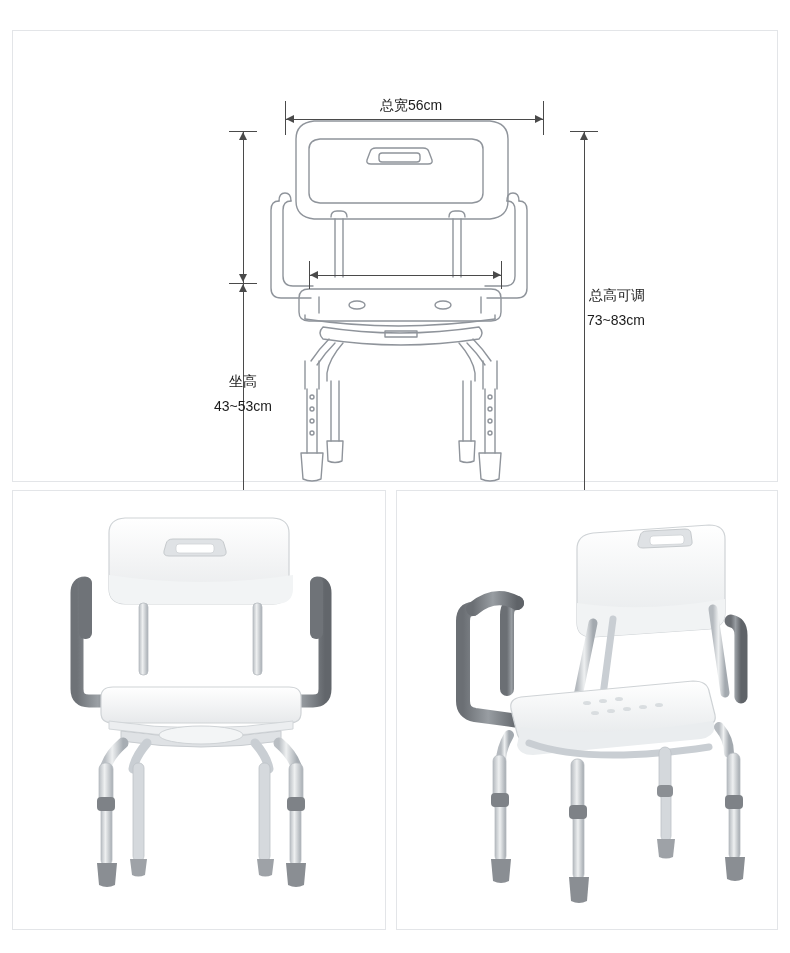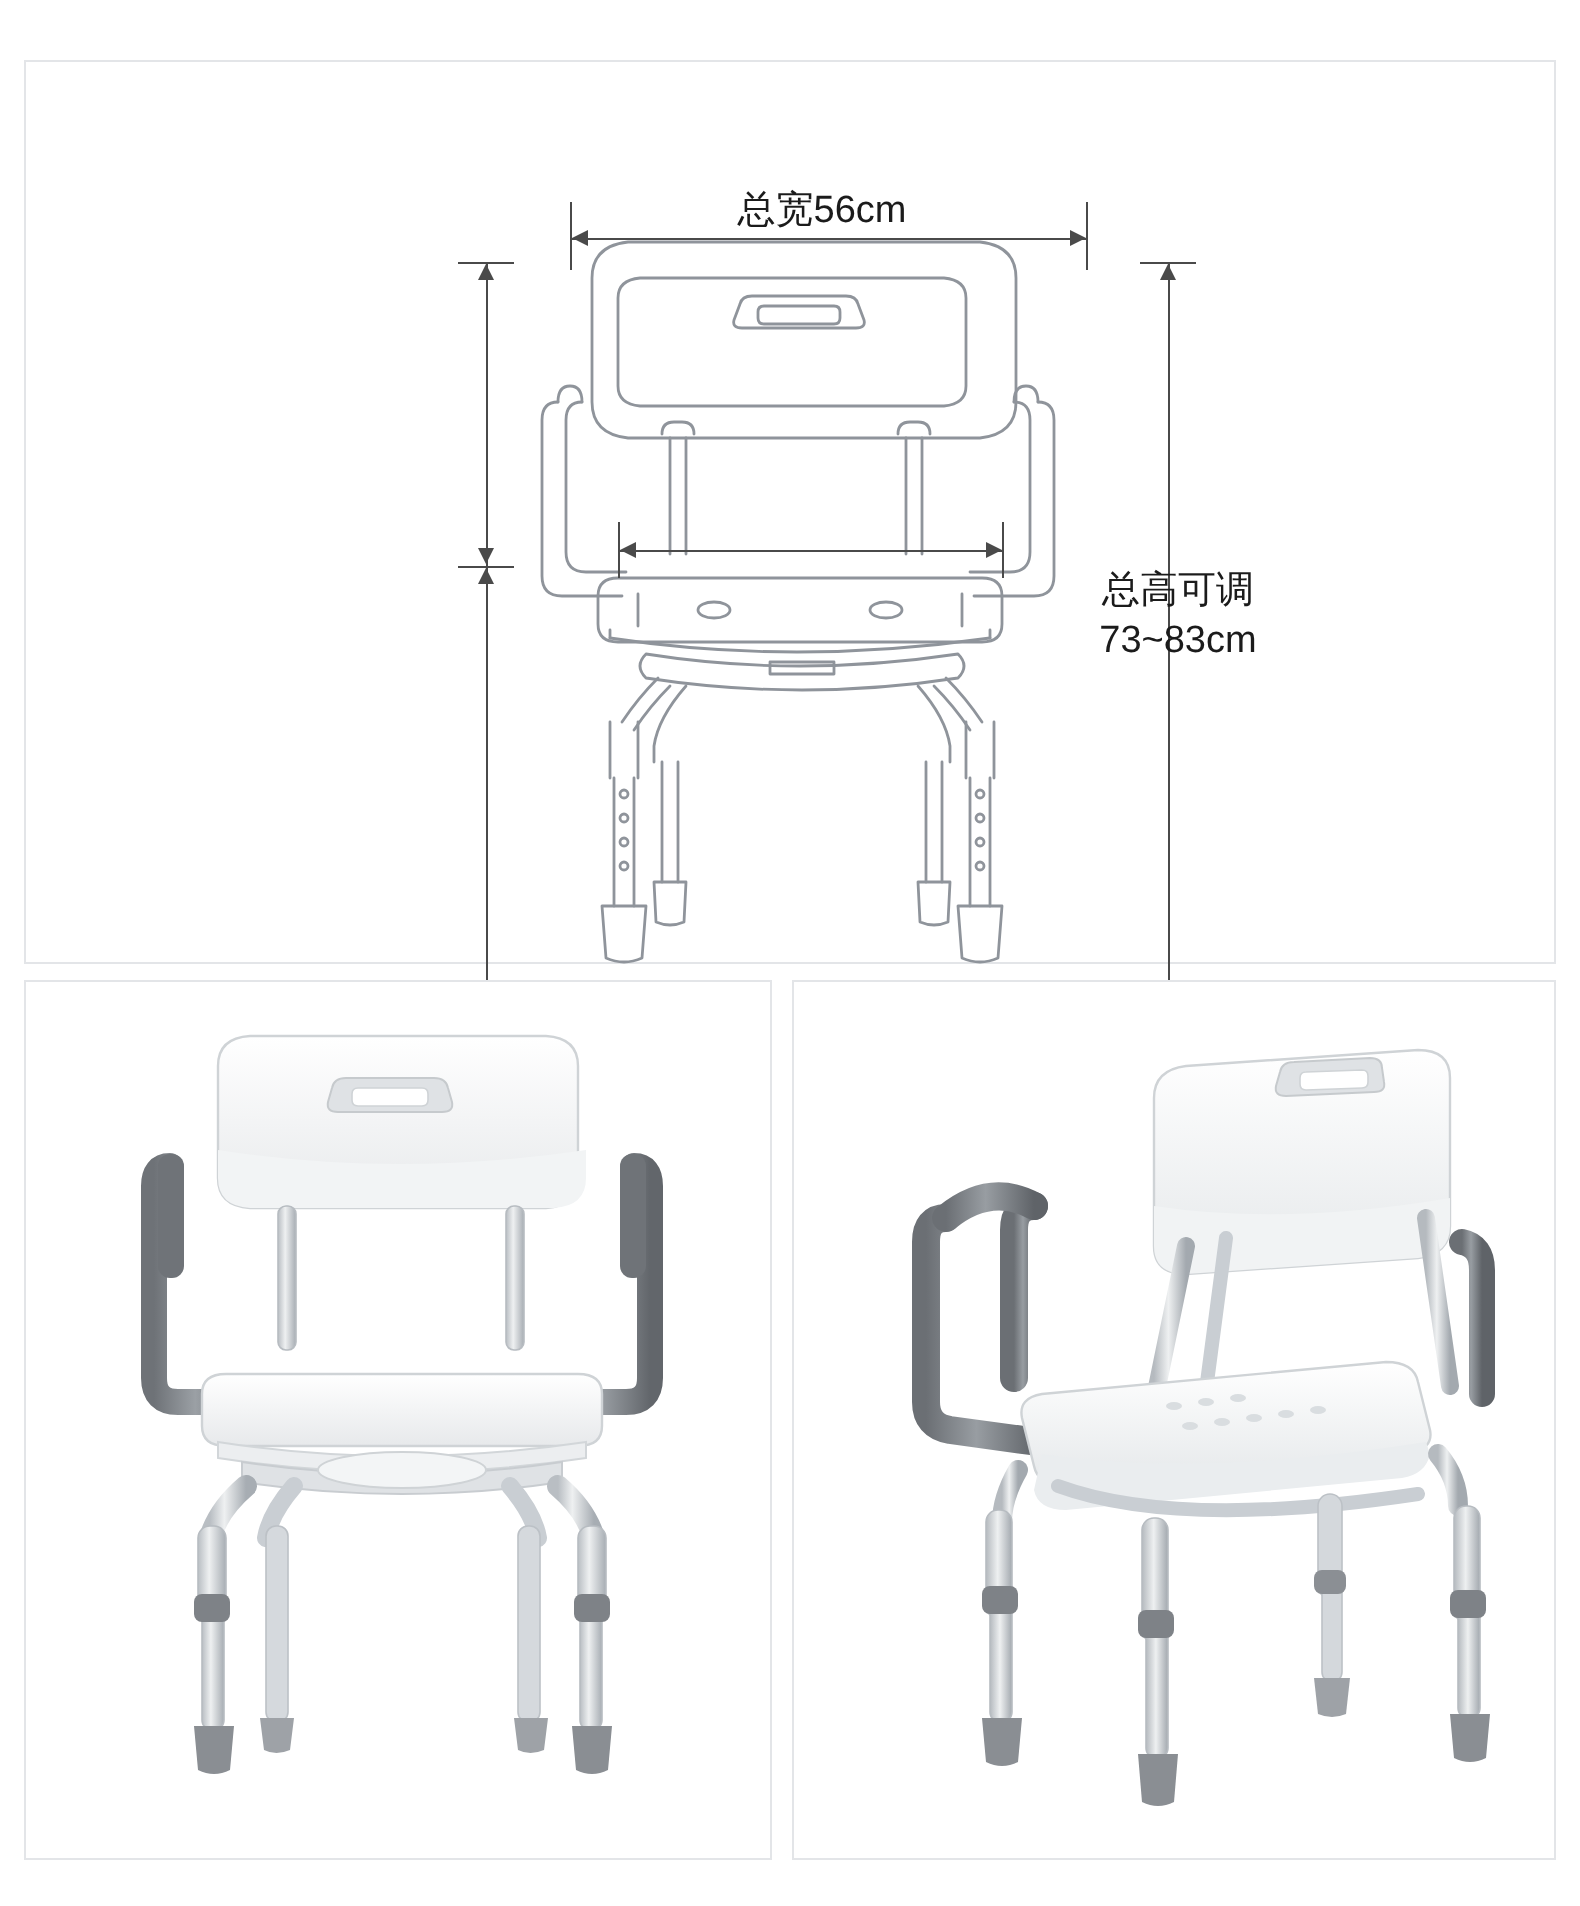--- a/index.html
+++ b/index.html
@@ -39,29 +39,29 @@
     left: 396px;
     top: 490px;
     width: 382px;
     height: 440px;
   }
 
   
   .dim-label {
     position: absolute;
     color: #1b1b1b;
-    font-size: 19px;
+    font-size: 14px;
     line-height: 25px;
     white-space: pre-line;
     text-align: center;
   }
   #label-total-width { left: 333px; top: 62px; width: 130px; }
   #label-back-height { left: 186px; top: 160px; width: 84px; text-align: center; }
   #label-seat-width  { left: 345px; top: 228px; width: 140px; text-align: left; }
-  #label-total-height{ left: 520px; top: 252px; width: 112px; text-align: center; }
+  #label-total-height{ left: 520px; top: 252px; width: 112px; text-align: right; }
   #label-seat-height { left: 176px; top: 338px; width: 108px; text-align: center; }
 
   
   .rule-h, .rule-v {
     position: absolute;
     background: #4a4a4a;
   }
   .rule-h { height: 1px; }
   .rule-v { width: 1px; }
   .tick-v { position: absolute; width: 1px; background: #4a4a4a; }
@@ -180,20 +180,22 @@
     <div class="rule-v" style="left:230px; top:100px; height:152px;"></div>
     <div class="tick-h" style="left:216px; top:100px; width:28px;"></div>
     <div class="tick-h" style="left:216px; top:252px; width:28px;"></div>
     <div class="arrow arrow-up" style="left:226px; top:101px;"></div>
     <div class="arrow arrow-down" style="left:226px; top:243px;"></div>
 
     <div class="rule-v" style="left:230px; top:252px; height:222px;"></div>
     <div class="tick-h" style="left:216px; top:474px; width:28px;"></div>
     <div class="arrow arrow-up" style="left:226px; top:253px;"></div>
     <div class="arrow arrow-down" style="left:226px; top:465px;"></div>
+    <div class="dim-label" id="label-seat-height">坐高
+43~53cm</div>
 
     <div class="rule-v" style="left:571px; top:100px; height:374px;"></div>
     <div class="tick-h" style="left:557px; top:100px; width:28px;"></div>
     <div class="tick-h" style="left:557px; top:474px; width:28px;"></div>
     <div class="arrow arrow-up" style="left:567px; top:101px;"></div>
     <div class="arrow arrow-down" style="left:567px; top:465px;"></div>
     <div class="dim-label" id="label-total-height">总高可调
 73~83cm</div>
   </div>
 

